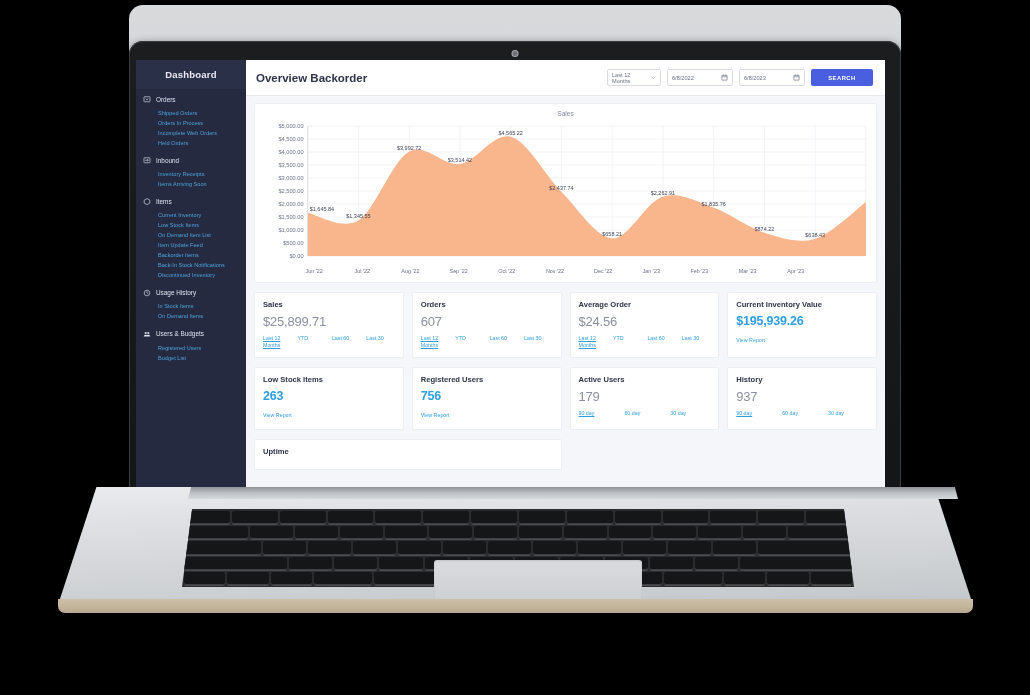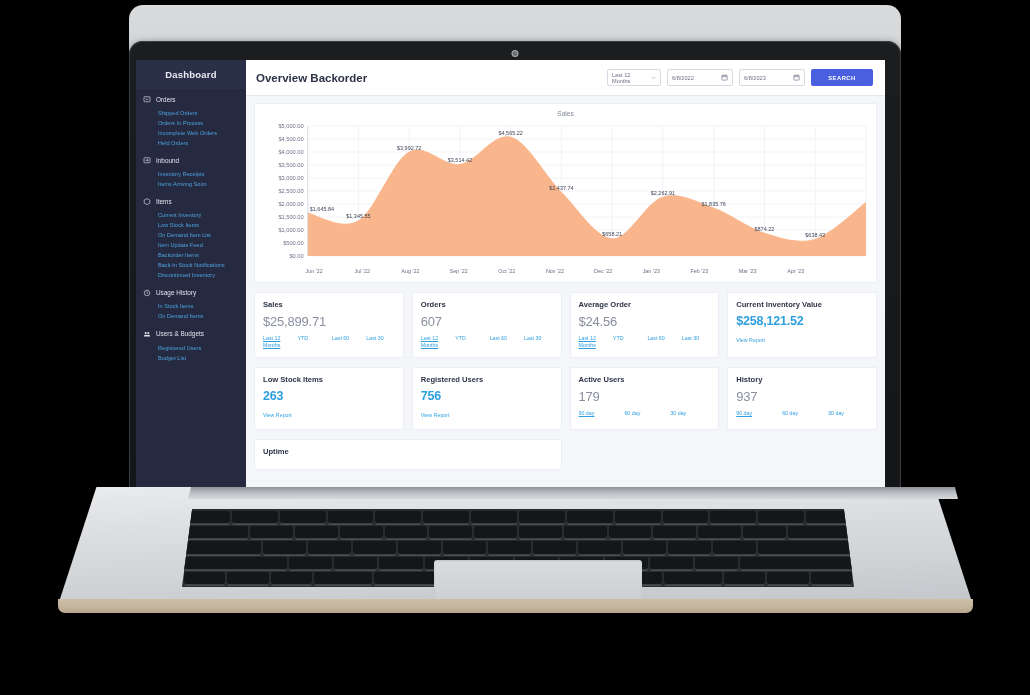--- a/index.html
+++ b/index.html
@@ -386,21 +386,21 @@
                 <div class="card">
                   <div class="card-h">Average Order</div>
                   <div class="card-v">$24.56</div>
                   <div class="card-links">
                     <a class="active">Last 12 Months</a>
                     <a class="">YTD</a>
                     <a class="">Last 60</a>
                     <a class="">Last 30</a>
                   </div>
                 </div>
-                <div class="card"><div class="card-h">Current Inventory Value</div><div class="card-v blue">$258,121.52</div><a class="view-report">View Report</a></div>
+                <div class="card"><div class="card-h">Current Inventory Value</div><div class="card-v blue">$195,939.26</div><a class="view-report">View Report</a></div>
               </div>
             <div class="card-row" id="card-row-2">
                 <div class="card"><div class="card-h">Low Stock Items</div><div class="card-v blue">263</div><a class="view-report">View Report</a></div>
                 <div class="card"><div class="card-h">Registered Users</div><div class="card-v blue">756</div><a class="view-report">View Report</a></div>
                 <div class="card">
                   <div class="card-h">Active Users</div>
                   <div class="card-v">179</div>
                   <div class="card-links">
                     <a class="active">90 day</a>
                     <a class="">60 day</a>

